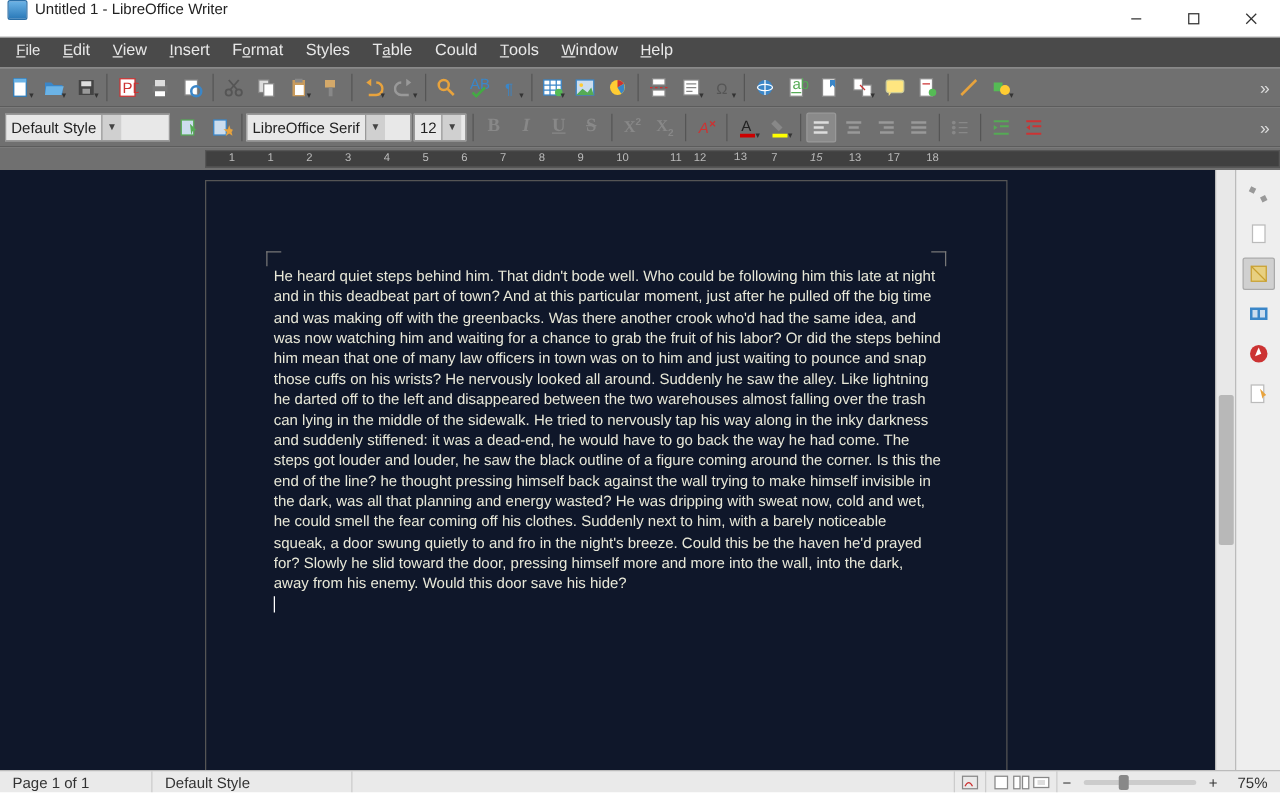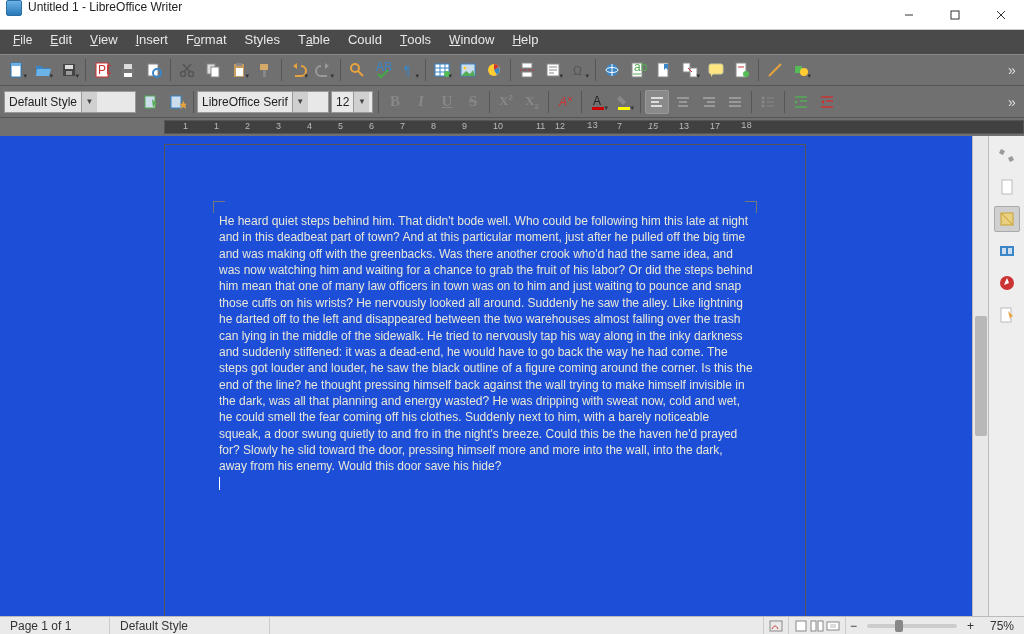--- a/index.html
+++ b/index.html
@@ -23,21 +23,21 @@
 .combo .carrow{width:16px;height:20px;background:#d0d0d0;border-left:1px solid #999;display:flex;align-items:center;justify-content:center;margin-left:4px;margin-right:-4px;font-size:8px;color:#444}
 .combo.style{width:132px}
 .combo.font{width:132px}
 .combo.size{width:42px}
 .ftxt{font-family:"Times New Roman",serif;font-size:15px;font-weight:bold;color:#888}
 .ruler{height:18px;background:#707070;display:flex}
 .ruler-left{width:164px}
 .ruler-strip{flex:1;background:#404040;height:14px;margin-top:2px;position:relative;border:1px solid #555}
 .ruler-strip .lbl{position:absolute;top:0;font-size:9px;color:#bbb}
 .workspace{display:flex;height:480px}
-.canvas{flex:1;background:#1d4ed8;overflow:auto;position:relative}
+.canvas{flex:1;background:#0f172a;overflow:auto;position:relative}
 .page{position:absolute;left:164px;top:8px;width:642px;height:900px;border:1px solid #555}
 .page .txt{position:absolute;left:54px;top:68px;width:534px;color:#e8e8d8;font-family:"Liberation Serif","Times New Roman",serif;font-size:12.5px;line-height:1.28;text-align:left}
 .page .corner{position:absolute;width:12px;height:12px;border:1px solid #777;border-right:none;border-bottom:none}
 .page .c1{left:48px;top:56px}
 .page .c2{right:48px;top:56px;transform:scaleX(-1)}
 .cursor{display:inline-block;width:1px;height:13px;background:#fff;vertical-align:text-bottom;animation:blink 1s step-end infinite}
 @keyframes blink{50%{opacity:0}}
 .sidebar{width:36px;background:#eee;border-left:1px solid #bbb;display:flex;flex-direction:column;align-items:center;padding-top:6px;gap:6px}
 .sidebar .sbtn{width:26px;height:26px;display:flex;align-items:center;justify-content:center;border:1px solid transparent;border-radius:2px}
 .sidebar .sbtn.active{background:#d0d0d0;border-color:#aaa}
@@ -430,21 +430,21 @@
       <span class="lbl" style="left: 266px;">8</span>
       <span class="lbl" style="left: 297px;">9</span>
       <span class="lbl" style="left: 328px;">10</span>
       <span class="lbl" style="left: 371px;">11</span>
       <span class="lbl" style="left: 390px;">12</span>
       <span class="lbl" style="left: 422px; font-family: Liberation Mono, monospace;">13</span>
       <span class="lbl" style="left: 452px;">7</span>
       <span class="lbl" style="left: 483px; font-style: italic;">15</span>
       <span class="lbl" style="left: 514px;">13</span>
       <span class="lbl" style="left: 545px;">17</span>
-      <span class="lbl" style="left: 576px; font-family: Liberation Mono, monospace;">18</span>
+      <span class="lbl" style="left: 576px;">18</span>
     </div>
 </div>
 
 <div class="workspace">
   <div class="canvas">
     <div class="page">
       <div class="corner c1"></div>
       <div class="corner c2"></div>
       <div class="txt"><span>He heard quiet steps behind him. That didn't bode well. Who could be following him this late at night and in this deadbeat part of town? And at this particular moment, just after he pulled off the big time and was making off with the greenbacks. Was there another crook who'd had the same idea, and was now watching him and waiting for a chance to grab the fruit of his labor? Or did the steps behind him mean that one of many law officers in town was on to him and just waiting to pounce and snap those cuffs on his wrists? He nervously looked all around. Suddenly he saw the alley. Like lightning he darted off to the left and disappeared between the two warehouses almost falling over the trash can lying in the middle of the sidewalk. He tried to nervously tap his way along in the inky darkness and suddenly stiffened: it was a dead-end, he would have to go back the way he had come. The steps got louder and louder, he saw the black outline of a figure coming around the corner. Is this the end of the line? he thought pressing himself back against the wall trying to make himself invisible in the dark, was all that planning and energy wasted? He was dripping with sweat now, cold and wet, he could smell the fear coming off his clothes. Suddenly next to him, with a barely noticeable squeak, a door swung quietly to and fro in the night's breeze. Could this be the haven he'd prayed for? Slowly he slid toward the door, pressing himself more and more into the wall, into the dark, away from his enemy. Would this door save his hide?</span><br><span class="cursor"></span></div>
     </div>
@@ -485,21 +485,21 @@
     <div class="sbtn">
         <svg width="18" height="18">
           <rect x="3" y="2" width="10" height="14" fill="#fff" stroke="#bbb"></rect>
           <path d="M10 5l5 5-2 1-1 2z" fill="#e8a33d"></path>
         </svg>
       </div>
   </div>
 </div>
 
 <div class="statusbar">
-  <div class="cell" style="width:110px">Page 1 of 1</div>
+  <div class="cell" style="width:122px">Page 1 of 1</div>
   <div class="cell" style="width:160px">Default Style</div>
   <div class="cell wide"></div>
   <div class="cell" style="padding:0 4px">
       <svg class="sicon" viewBox="0 0 14 12">
         <rect x="1" y="1" width="12" height="10" fill="none" stroke="#888"></rect>
         <path d="M3 9c2-4 4-4 6 0" fill="none" stroke="#c33"></path>
       </svg>
     </div>
   <div class="cell" style="padding:0 4px;border-right:none">
     <svg class="sicon" viewBox="0 0 14 12">

